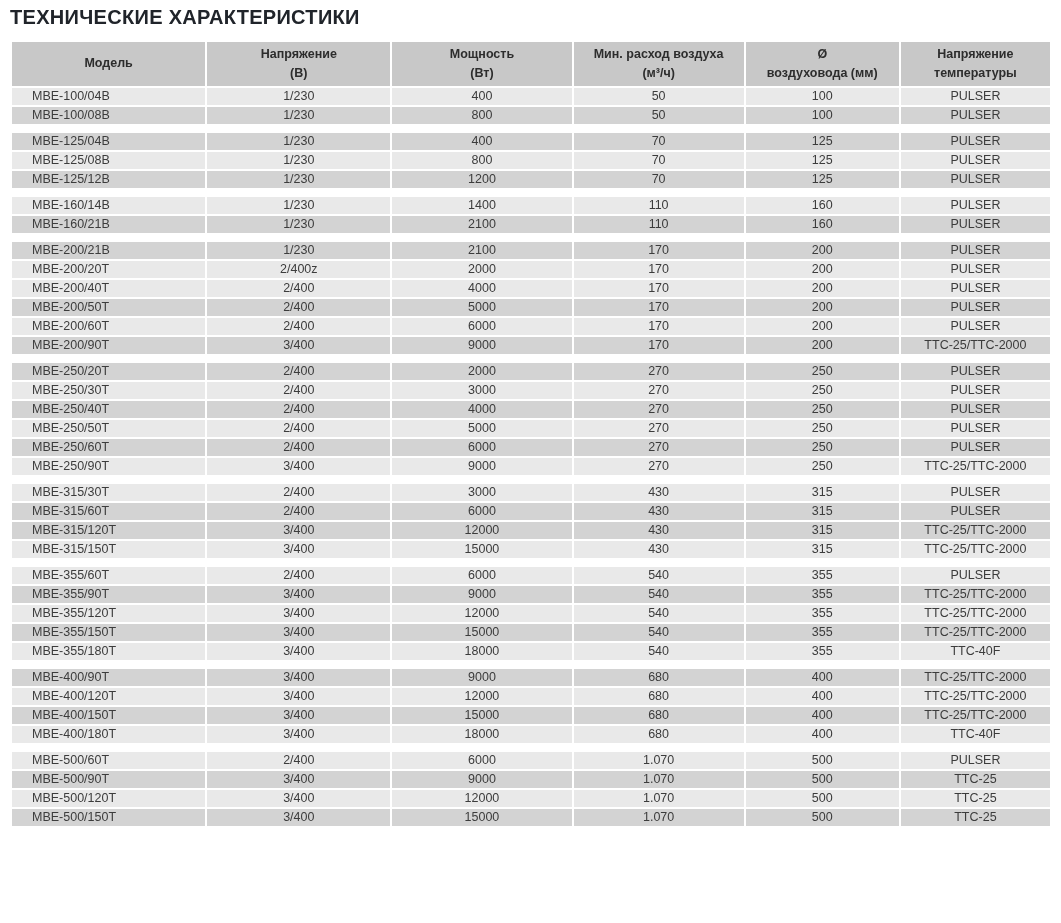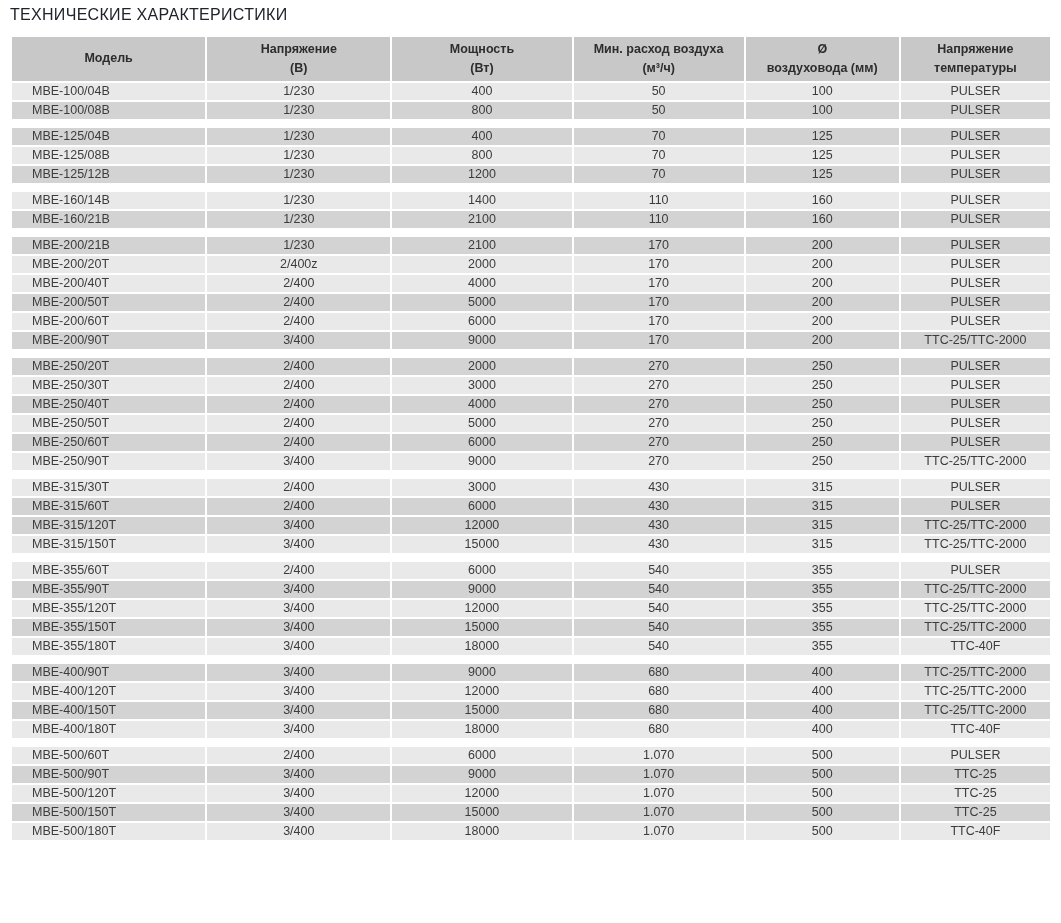--- a/index.html
+++ b/index.html
@@ -11,22 +11,22 @@
   }
   .page {
     width: 1061px;
     height: 923px;
     box-sizing: border-box;
     padding: 6px 9px 0 10px;
     background: var(--page-bg, #ffffff);
     overflow: hidden;
   }
   .page-title {
-    font-size: 16px;
-    font-weight: normal;
+    font-size: 20px;
+    font-weight: bold;
     color: var(--title-text, #20242a);
     margin: 0 0 11px 0;
     letter-spacing: 0.3px;
   }
   table.specs {
     border-collapse: separate;
     border-spacing: 2px;
     table-layout: fixed;
     width: 1042px;
   }
@@ -413,23 +413,15 @@
           <td>TTC-25</td>
         </tr>
         <tr class="dark">
           <td class="model-col">MBE-500/150T</td>
           <td>3/400</td>
           <td>15000</td>
           <td>1.070</td>
           <td>500</td>
           <td>TTC-25</td>
         </tr>
-        <tr class="light">
-          <td class="model-col">MBE-500/180T</td>
-          <td>3/400</td>
-          <td>18000</td>
-          <td>1.070</td>
-          <td>500</td>
-          <td>TTC-40F</td>
-        </tr>
       </tbody>
   </table>
 </div>
 
 </body></html>

